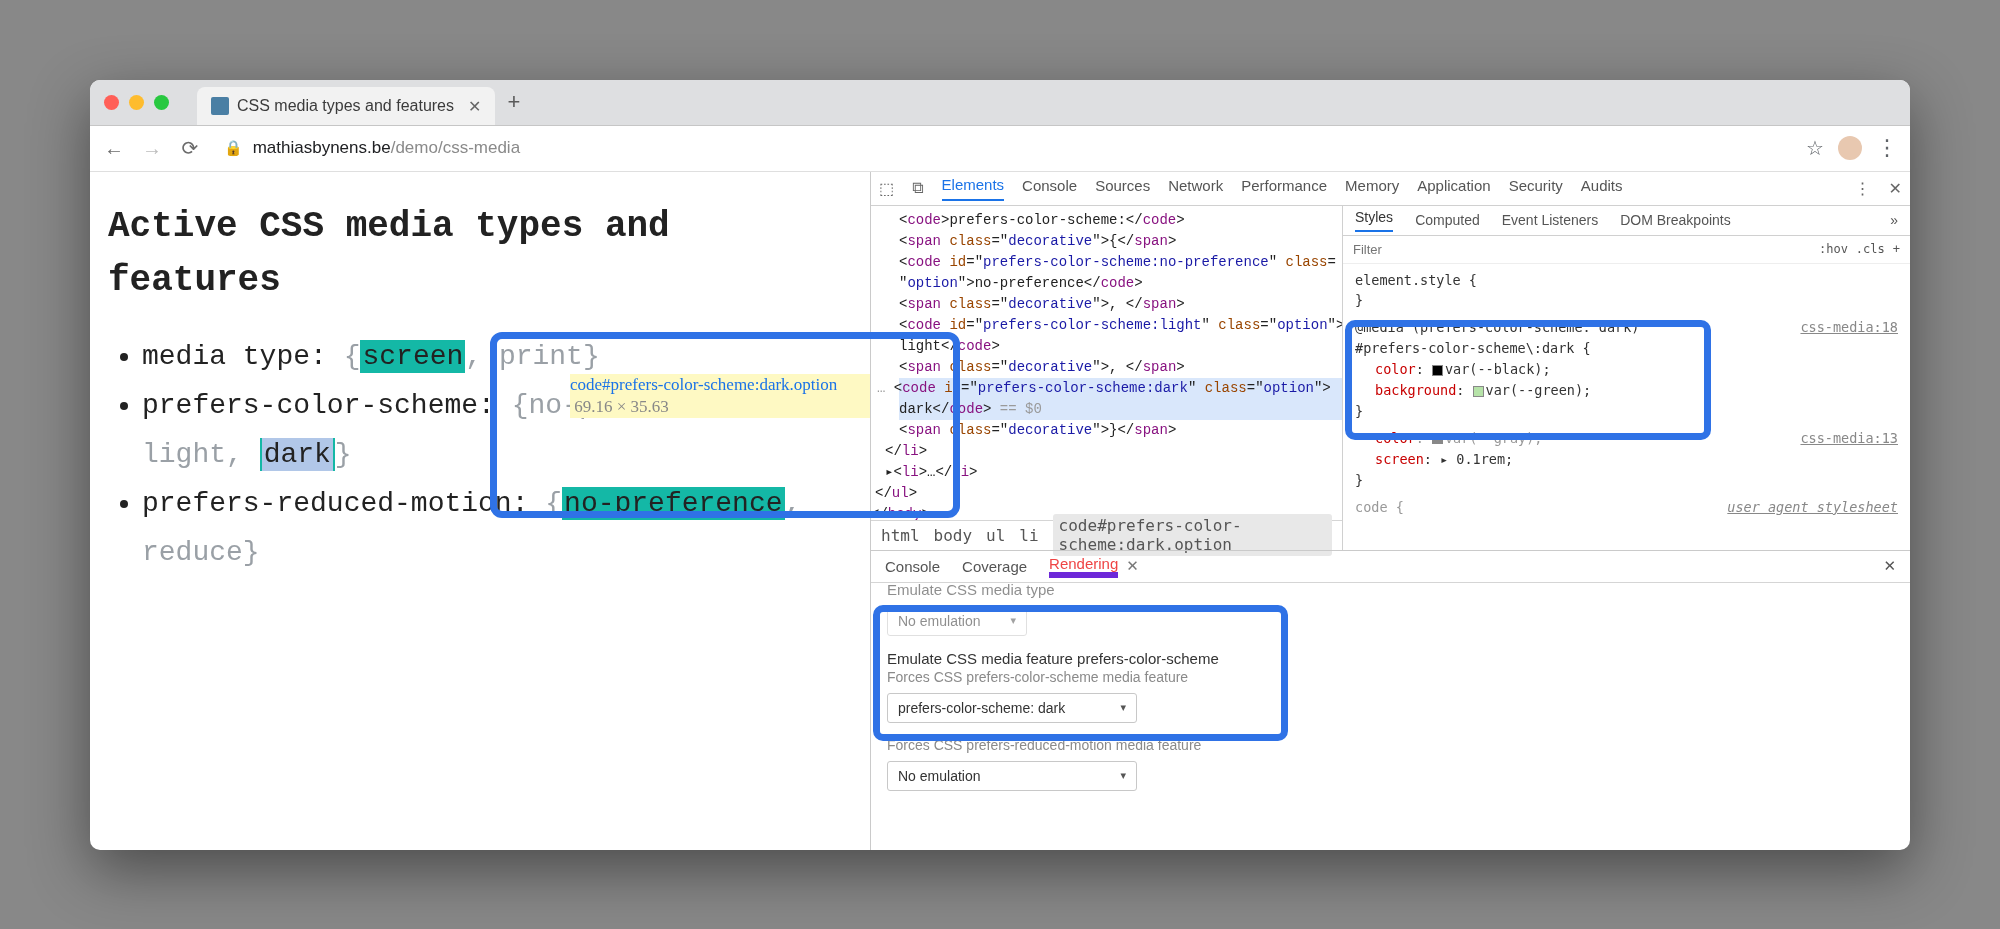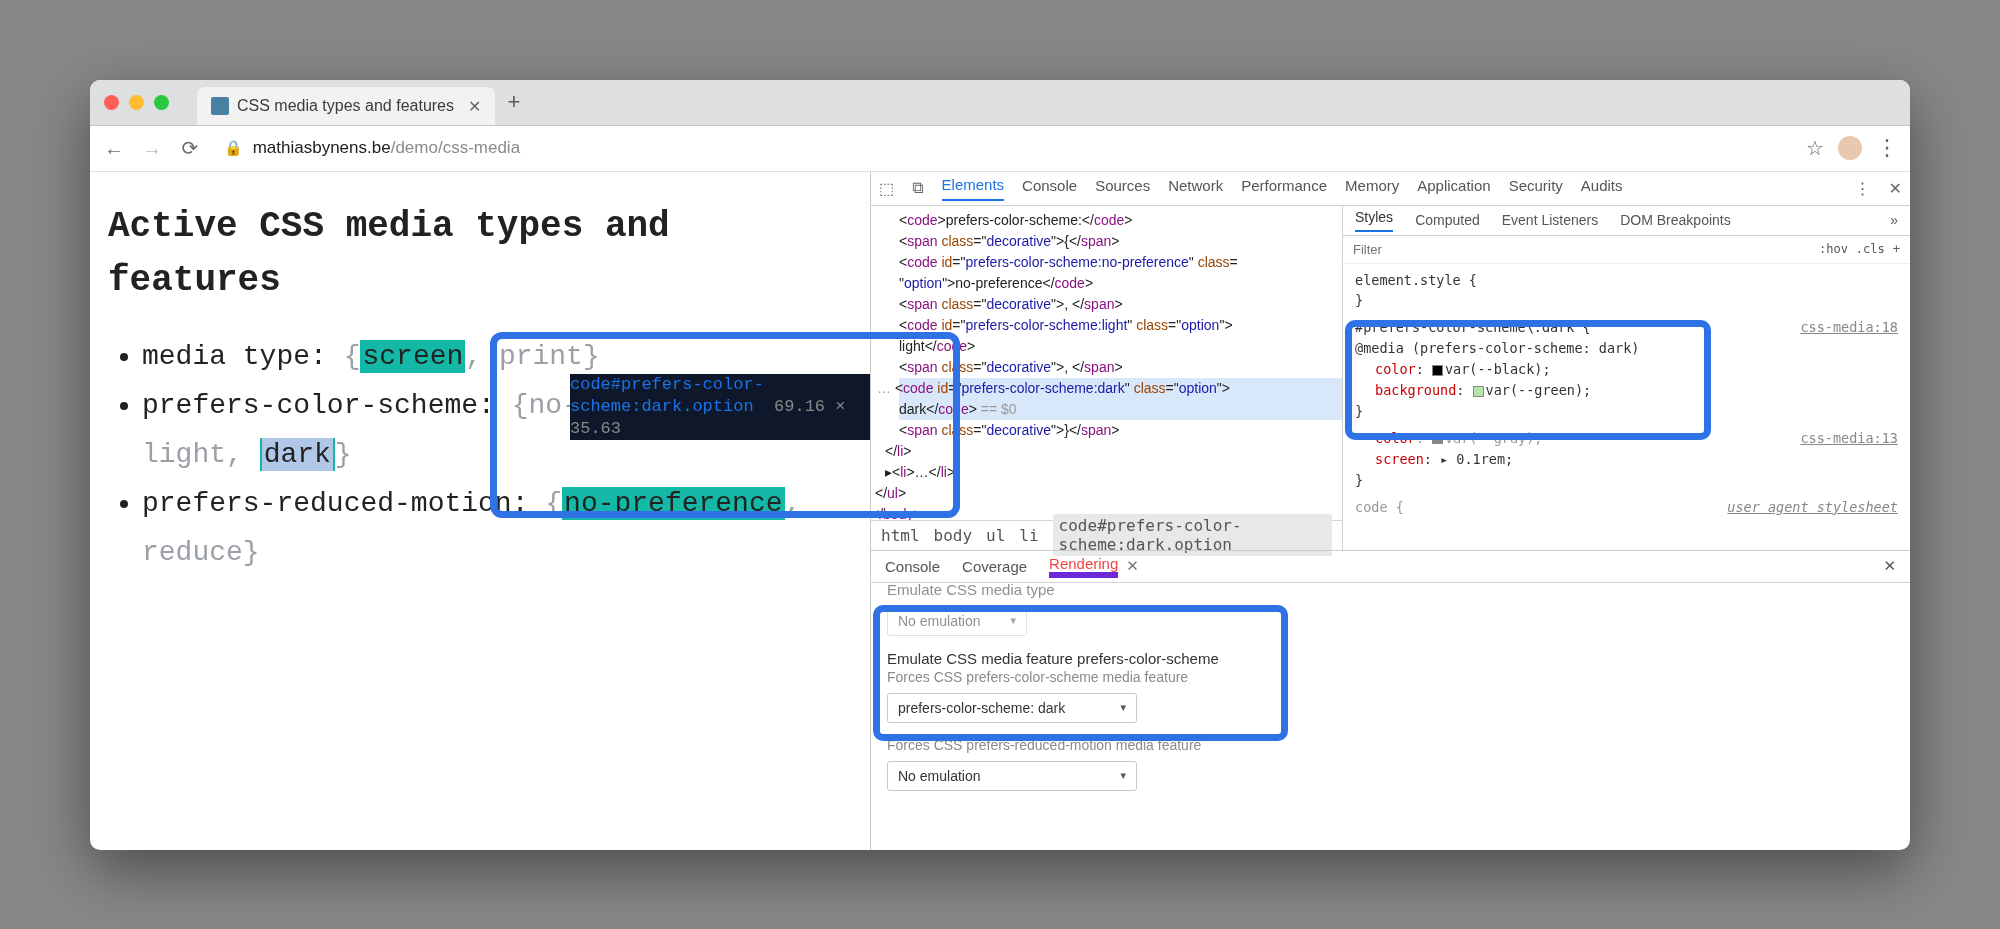--- a/index.html
+++ b/index.html
@@ -26,32 +26,32 @@
 .content{flex:1;display:flex;min-height:0}
 .page{width:780px;padding:28px 18px;font-family:"Courier New",monospace;color:#222;position:relative}
 .page h1{font-size:36px;font-weight:700;line-height:1.5;margin-bottom:24px}
 .page ul{list-style:disc;padding-left:34px}
 .page li{font-size:28px;line-height:1.75;font-weight:400}
 .gray{color:#9aa0a6}
 .hl{background:#14b8a6;padding:1px 2px}
 .sel{background:#b1c7e8;padding:1px 2px}
 .biglight{position:absolute;border:7px solid #2f72e6;border-radius:12px;pointer-events:none}
 .bl1{left:400px;top:160px;width:470px;height:186px}
-.tooltip{position:absolute;left:480px;top:202px;background:#0f172a;color:#333;font-family:Liberation Mono, monospace;font-size:17px;line-height:1.3;z-index:4}
+.tooltip{position:absolute;left:480px;top:202px;background:#fef9c3;color:#333;font-family:Liberation Serif, serif;font-size:17px;line-height:1.3;z-index:4}
 .tooltip .sel2{color:#1a73e8}
 .tooltip .dim{color:#888}
 .devtools{flex:1;display:flex;flex-direction:column;border-left:1px solid #cacaca;min-width:0;font-size:14px;color:#333}
 .dt-tabs{height:34px;display:flex;align-items:center;border-bottom:1px solid #d0d0d0;padding:0 8px;gap:18px;font-size:15px;color:#555}
 .dt-tabs .ico{color:#666;font-size:16px}
 .dt-tabs .tabi{cursor:default;padding-bottom:6px}
 .dt-tabs .active{color:#1a73e8;border-bottom:2px solid #1a73e8}
 .dt-tabs .sp{flex:1}
 .dt-body{flex:1;display:flex;min-height:0}
 .elements{width:472px;display:flex;flex-direction:column;border-right:1px solid #d0d0d0;min-width:0}
-.dom{flex:1;overflow:hidden;font-family:Liberation Sans, sans-serif;font-size:14px;line-height:1.5;padding:4px 0 4px 28px;color:#222;white-space:nowrap}
+.dom{flex:1;overflow:hidden;font-family:Liberation Mono, monospace;font-size:14px;line-height:1.5;padding:4px 0 4px 28px;color:#222;white-space:nowrap}
 .dom .t{color:#881280}.dom .a{color:#994500}.dom .v{color:#1a1aa6}
 .dom .row{padding-left:0}
 .dom .selrow{background:#d9e7fb}
 .dom .eq{color:#9a9a9a}
 .dom .gutter{color:#9a9a9a;margin-left:-22px}
 .crumbs{height:30px;border-top:1px solid #d5d5d5;display:flex;align-items:center;padding:0 10px;gap:14px;font-size:16px;color:#555;font-family:Menlo,monospace}
 .crumbs .cur{background:#e8e8e8;padding:2px 6px;border-radius:3px}
 .styles{flex:1;display:flex;flex-direction:column;min-width:0;position:relative}
 .st-tabs{height:30px;display:flex;align-items:center;gap:22px;padding:0 12px;border-bottom:1px solid #d0d0d0;font-size:14px;color:#555}
 .st-tabs .active{color:#333;border-bottom:2px solid #1a73e8;padding-bottom:5px}
@@ -197,22 +197,22 @@
             <span class="pill">:hov</span>
             <span class="pill">.cls</span>
             <span class="pill">+</span>
           </div>
           <div class="rules">
             <div>element.style {</div>
             <div>}</div>
             <div class="hlbox2"></div>
             <div style="margin-top:6px">
               <span class="link">css-media:18</span>
+              <div>@media (prefers-color-scheme: dark)</div>
               <div>#prefers-color-scheme\:dark {</div>
-              <div>@media (prefers-color-scheme: dark)</div>
               <div class="prop"><span class="pn">color</span>: <span class="sw" style="background:#000"></span><span>var(--black);</span></div>
               <div class="prop"><span class="pn">background</span>: <span class="sw" style="background:#b6e3a8"></span><span>var(--green);</span></div>
               <div>}</div>
             </div>
             <div style="margin-top:6px">
               <span class="link">css-media:13</span>
               <div class="prop strike"><span class="pn">color</span>: <span class="sw" style="background:#888"></span><span>var(--gray);</span></div>
               <div class="prop"><span class="pn">screen</span>: <span>▸ 0.1rem;</span></div>
               <div>}</div>
             </div>

